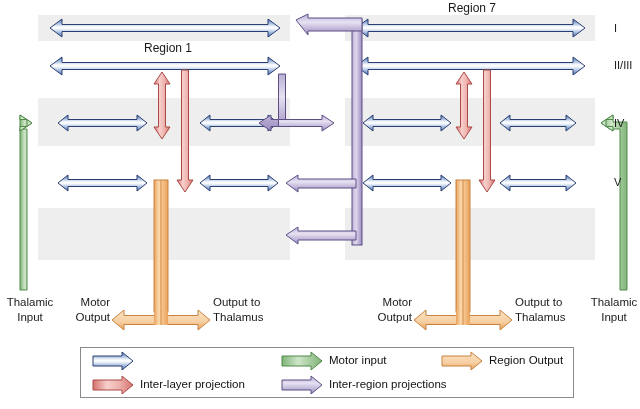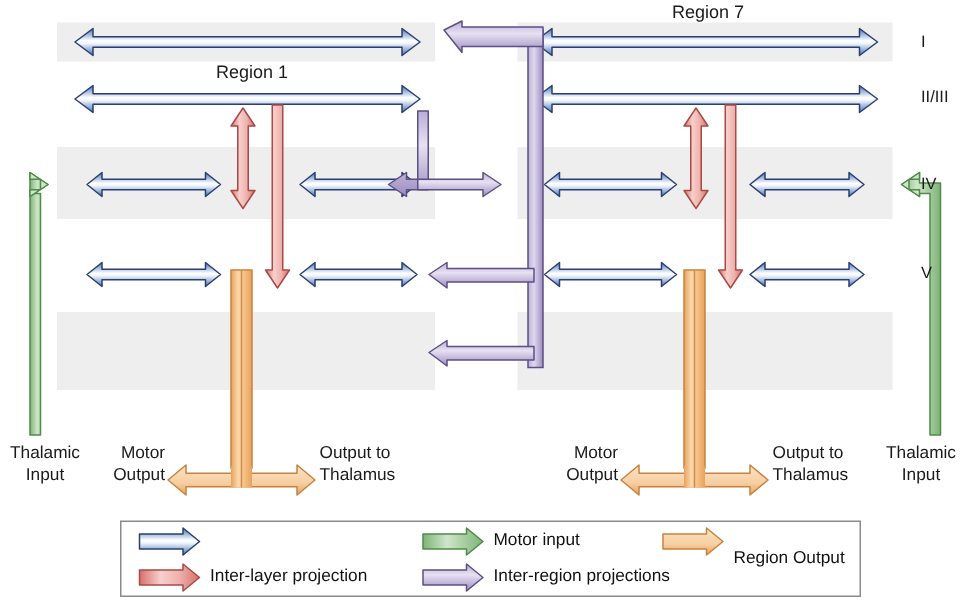--- a/index.html
+++ b/index.html
@@ -189,15 +189,15 @@
     <path d="M 282,361 L 282,356 L 311,356 L 311,352 L 322,361 L 311,370 L 311,366 L 282,366 Z" fill="url(#gGreen)" stroke="#4f8a49" stroke-width="1" stroke-linejoin="round"></path>
 
     <path d="M 282,385 L 282,380 L 311,380 L 311,376 L 322,385 L 311,394 L 311,390 L 282,390 Z" fill="url(#gPurpleH)" stroke="#5d4f84" stroke-width="1" stroke-linejoin="round"></path>
 
     <path d="M 442,361 L 442,356 L 471,356 L 471,352 L 482,361 L 471,370 L 471,366 L 442,366 Z" fill="url(#gOrangeH)" stroke="#c8823e" stroke-width="1" stroke-linejoin="round"></path>
   </svg>
 
   <div class="legend-text" style="left:140px;top:378px;">Inter-layer projection</div>
   <div class="legend-text" style="left:329px;top:354px;">Motor input</div>
   <div class="legend-text" style="left:329px;top:378px;">Inter-region projections</div>
-  <div class="legend-text" style="left:489px;top:354px;margin-top:12px;">Region Output</div>
+  <div class="legend-text" style="left:489px;top:354px;">Region Output</div>
 
 </div>
 
 </body></html>

